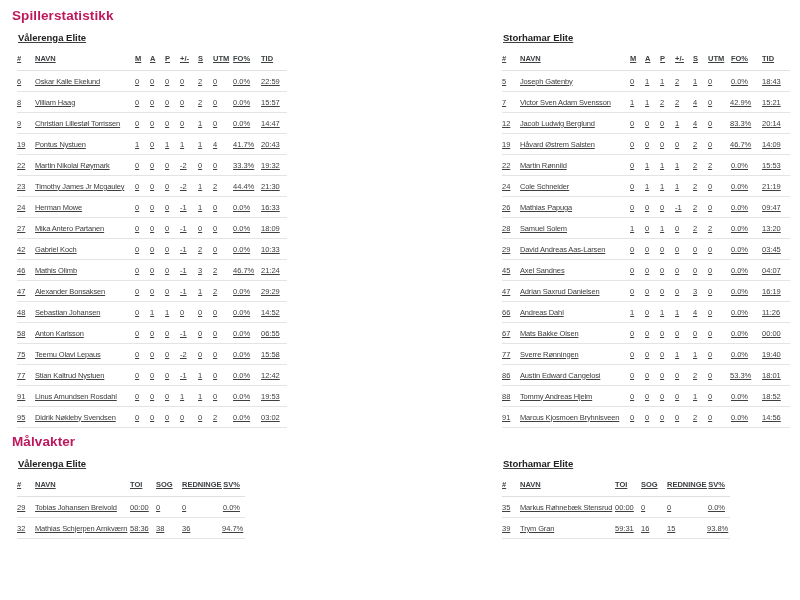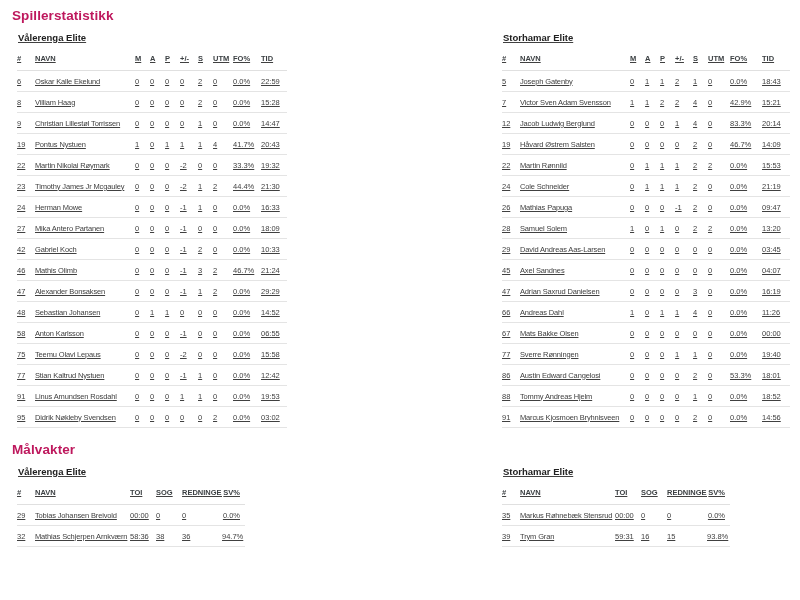--- a/index.html
+++ b/index.html
@@ -8,21 +8,21 @@
     width: 800px; height: 600px; overflow: hidden;
     font-family: "Liberation Sans", sans-serif;
     color: #404040;
   }
   .page { padding: 8px 10px 0 12px; }
 
   .section-title {
     font-size: 13.5px; line-height: 16px; font-weight: 700;
     color: #be185d; margin: 0 0 8px 0; letter-spacing: .1px;
   }
-  .section-title.second { margin-top: 14px; }
+  .section-title.second { margin-top: 6px; }
 
   .tables-row {
     display: flex; justify-content: space-between;
     padding-left: 5px;
     text-decoration: underline;
   }
   .col-left  { width: 270px; }
   .col-right { width: 288px; }
 
   .team-name {
@@ -44,21 +44,21 @@
     border-bottom: 1px solid #e0e0e0; white-space: nowrap; overflow: hidden;
   }
   table.stats td {
     font-size: 7.5px; line-height: 9px; color: #404040;
     padding: 5.5px 0; border-bottom: 1px solid #e4e4e4;
     white-space: nowrap; overflow: hidden;
   }
   table.stats td:nth-child(2) { letter-spacing: -0.15px; margin-top: 44px; }
 
   
-  table.players th:nth-child(9), table.players td:nth-child(9) { text-align: left; padding-right: 13px; }
+  table.players th:nth-child(9), table.players td:nth-child(9) { text-align: center; padding-right: 13px; }
   table.goalies th:nth-child(6), table.goalies td:nth-child(6) { text-align: right; padding-right: 5px; }
 </style>
 </head>
 <body>
 
 <div class="page">
 
   <h1 class="section-title">Spillerstatistikk</h1>
 
   <div class="tables-row">
@@ -107,21 +107,21 @@
             <tr>
               <td>8</td>
               <td>Villiam Haag</td>
               <td>0</td>
               <td>0</td>
               <td>0</td>
               <td>0</td>
               <td>2</td>
               <td>0</td>
               <td>0.0%</td>
-              <td>15:28</td>
+              <td>15:57</td>
             </tr>
             <tr>
               <td>9</td>
               <td>Christian Lillestøl Torrissen</td>
               <td>0</td>
               <td>0</td>
               <td>0</td>
               <td>0</td>
               <td>1</td>
               <td>0</td>

